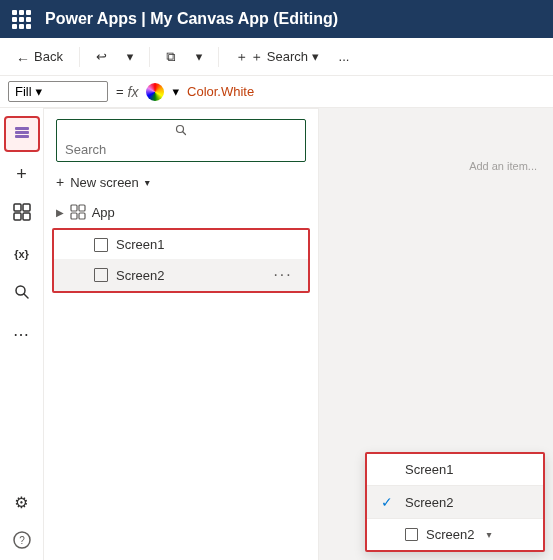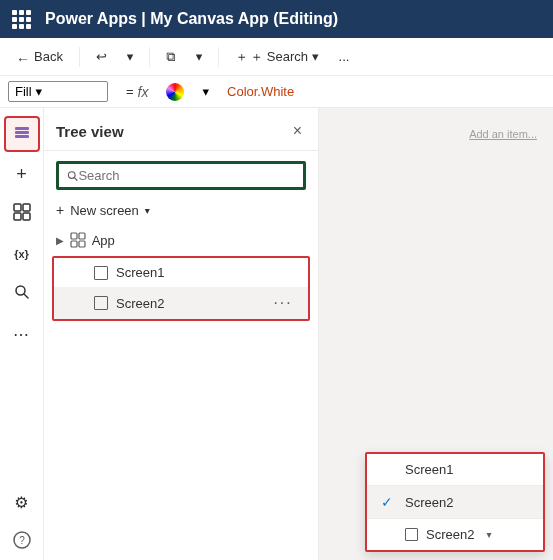--- a/index.html
+++ b/index.html
@@ -69,21 +69,21 @@
       font-size: 14px;
     }
 
     
     .formula-bar {
       background: white;
       height: 32px;
       display: flex;
       align-items: center;
       padding: 0 8px;
-      gap: 18px;
+      gap: 8px;
       border-bottom: 1px solid #edebe9;
     }
     .fill-dropdown {
       display: flex;
       align-items: center;
       gap: 4px;
       border: 1px solid #8a8886;
       padding: 2px 6px;
       border-radius: 2px;
       min-width: 100px;
@@ -191,25 +191,27 @@
       border-bottom: 2px solid transparent;
       font-size: 13px;
     }
     .tree-tab.active {
       color: #323130;
       border-bottom: 2px solid #0078d4;
       font-weight: 600;
     }
     .tree-search {
       margin: 10px 12px 8px 12px;
-      border: 3px solid #14532d;
+      border: 1px solid #14532d;
       border-radius: 2px;
       display: flex;
       align-items: center;
       padding: 4px 8px;
+      gap: 6px;
+      flex-direction: column;
     }
     .tree-search input {
       border: none;
       outline: none;
       font-size: 13px;
       width: 100%;
       color: #323130;
     }
     .new-screen-btn {
       display: flex;
@@ -272,22 +274,21 @@
       background: #f3f2f1;
       position: relative;
       display: flex;
       align-items: flex-start;
       justify-content: flex-end;
       padding: 16px;
     }
     .add-item-hint {
       color: #a19f9d;
       font-size: 11px;
-      margin-top: 4px;
-      text-decoration: underline;
+      margin-top: 36px;
     }
 
     
     .bottom-popup {
       position: absolute;
       bottom: 8px;
       right: 8px;
       width: 180px;
       background: white;
       border: 2px solid #d13438;
@@ -442,24 +443,20 @@
       <span style="font-size:16px; color: #605e5c;">
         <svg width="18" height="18" viewBox="0 0 18 18">
           <circle cx="9" cy="9" r="8" fill="none" stroke="#605e5c" stroke-width="1.5"></circle>
           <text x="9" y="13" text-anchor="middle" font-size="10" fill="#605e5c">?</text>
         </svg>
       </span>
     </button>
   </div>
 
   <div class="tree-panel">
-    <div class="tree-header">
-      <span class="tree-title">Tree view</span>
-      <button class="tree-close">×</button>
-    </div>
     <div class="tree-tabs">
     </div>
     <div class="tree-search">
       <svg width="12" height="12" viewBox="0 0 12 12">
         <circle cx="5" cy="5" r="3.5" fill="none" stroke="#605e5c" stroke-width="1.2"></circle>
         <line x1="7.5" y1="7.5" x2="10.5" y2="10.5" stroke="#605e5c" stroke-width="1.2" stroke-linecap="round"></line>
       </svg>
       <input type="text" placeholder="Search" style="">
     </div>
     <button class="new-screen-btn">

